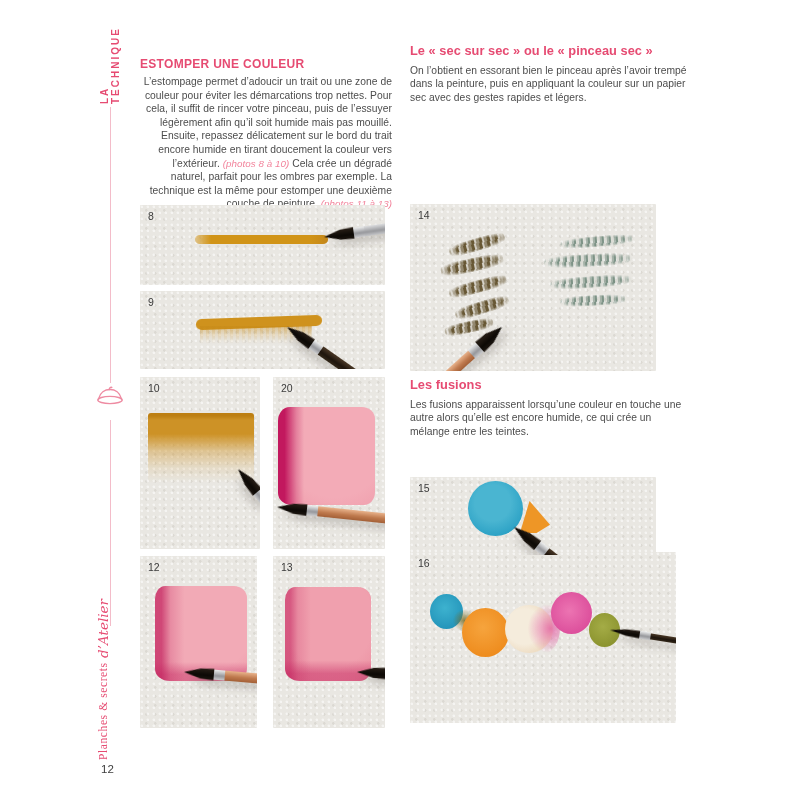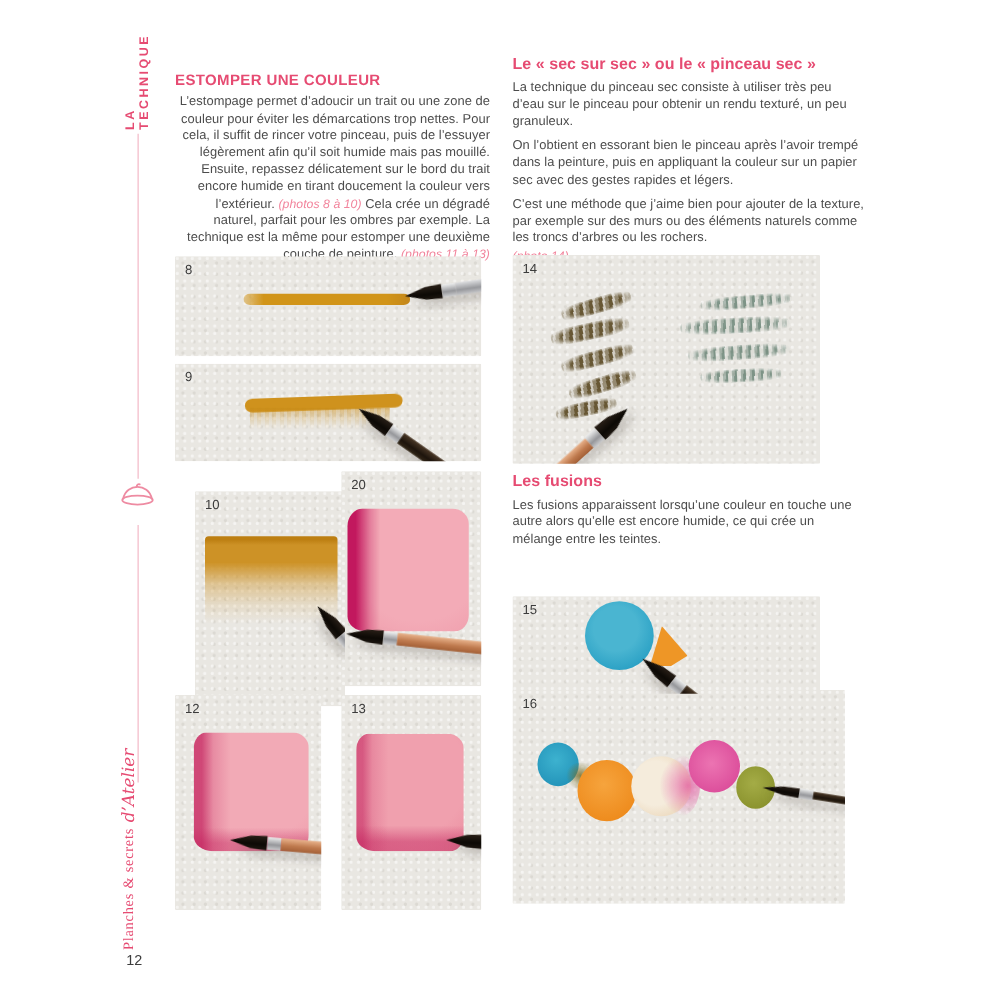--- a/index.html
+++ b/index.html
@@ -153,23 +153,21 @@
   </div>
   <div class="pagenum">12</div>
 
   <h1 class="h1">ESTOMPER UNE COULEUR</h1>
   <div class="col col-left-text">
     <p><span>L’estompage permet d’adoucir un trait ou une zone de couleur pour éviter les démarcations trop nettes. Pour cela, il suffit de rincer votre pinceau, puis de l’essuyer légèrement afin qu’il soit humide mais pas mouillé. Ensuite, repassez délicatement sur le bord du trait encore humide en tirant doucement la couleur vers l’extérieur. </span><span class="ref">(photos 8 à 10)</span><span> Cela crée un dégradé naturel, parfait pour les ombres par exemple. La technique est la même pour estomper une deuxième couche de peinture. </span><span class="ref">(photos 11 à 13)</span></p>
   </div>
 
   <div class="col col-right-text">
     <h2 class="h2">Le « sec sur sec » ou le « pinceau sec »</h2>
-    <p>La technique du pinceau sec consiste à utiliser très peu d’eau sur le pinceau pour obtenir un rendu texturé, un peu granuleux.</p>
     <p>On l’obtient en essorant bien le pinceau après l’avoir trempé dans la peinture, puis en appliquant la couleur sur un papier sec avec des gestes rapides et légers.</p>
-    <p><span>C’est une méthode que j’aime bien pour ajouter de la texture, par exemple sur des murs ou des éléments naturels comme les troncs d’arbres ou les rochers. </span><span class="ref block">(photo 14)</span></p>
   </div>
 
   <div class="col col-fusions">
     <h2 class="h2">Les fusions</h2>
     <p style="margin-bottom:0">Les fusions apparaissent lorsqu’une couleur en touche une autre alors qu’elle est encore humide, ce qui crée un mélange entre les teintes.</p>
   </div>
 
   <figure class="photo" style="left:140px;top:205px;width:245px;height:80px;margin:0">
     <span class="pnum">8</span>
     <div class="shape stroke8"></div>
@@ -184,21 +182,21 @@
     <span class="pnum">9</span>
     <div class="shape stroke9"></div>
     <div class="shape feather9"></div>
     <div class="brush b9">
         <i class="tip"></i>
         <i class="ferrule"></i>
         <i class="handle dark"></i>
       </div>
   </figure>
 
-  <figure class="photo" style="left:140px;top:377px;width:120px;height:172px;margin:16px">
+  <figure class="photo" style="left:140px;top:377px;width:120px;height:172px;margin:0">
     <span class="pnum">10</span>
     <div class="shape band10"></div>
     <div class="brush b10">
         <i class="tip"></i>
         <i class="ferrule"></i>
       </div>
   </figure>
 
   <figure class="photo" style="left:273px;top:377px;width:112px;height:172px;margin:0">
     <span class="pnum">20</span>

